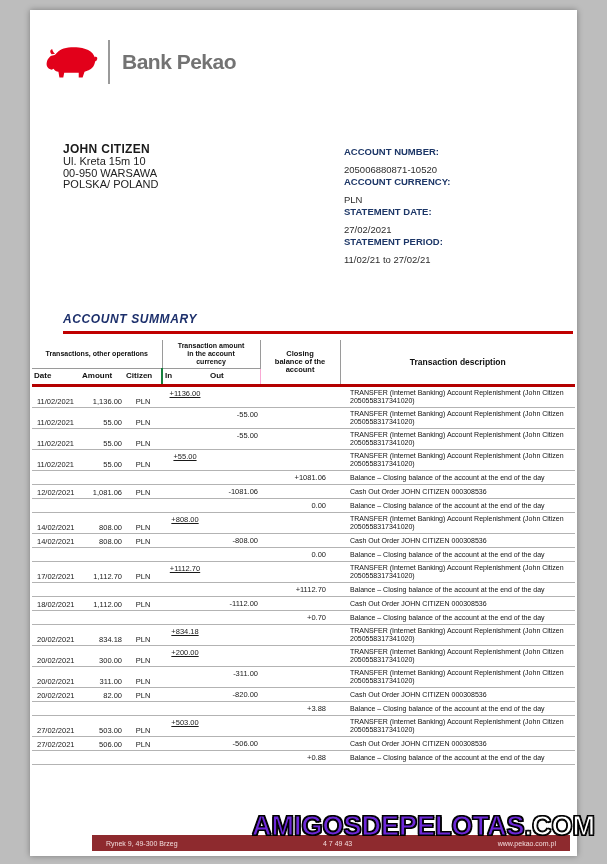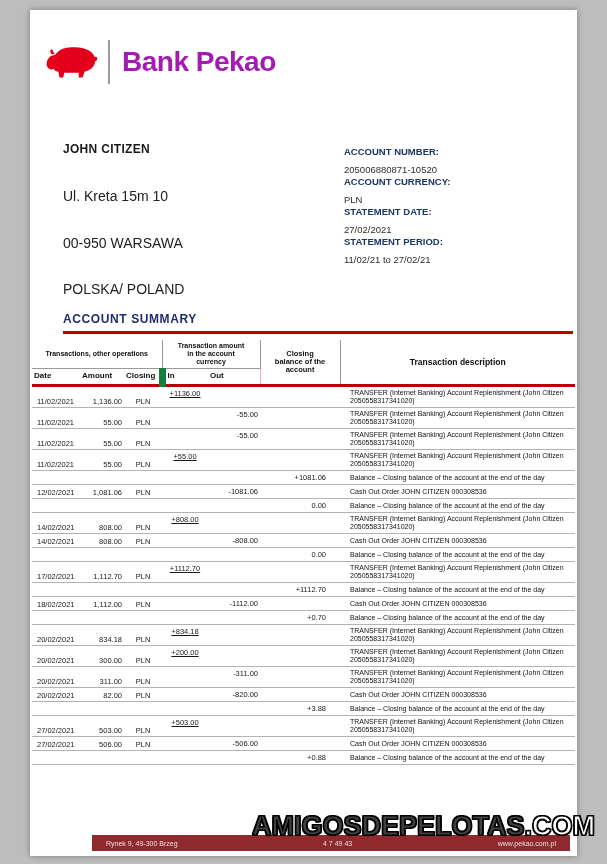--- a/index.html
+++ b/index.html
@@ -13,46 +13,46 @@
   .page {
     position:absolute; left:30px; top:10px;
     width:547px; height:846px;
     background:#ffffff;
     box-shadow:0 0 6px rgba(0,0,0,0.35);
   }
   
   .logo-row { position:absolute; top:30px; left:12px; display:flex; align-items:center; }
   .logo-bison { display:block; }
   .logo-divider { width:2px; height:44px; background:#9a9a9a; margin:0 12px 0 8px; }
-  .brand-name { font-size:28px; font-weight:700; color:#a21caf; letter-spacing:-0.5px; }
+  .brand-name { font-size:21px; font-weight:700; color:#737373; letter-spacing:-0.5px; }
   
   .customer { position:absolute; top:132px; left:33px; }
   .customer-name { font-size:12px; font-weight:700; color:#1a1a1a; letter-spacing:0.3px; }
-  .customer-address div { font-size:14px; color:#222; line-height:11.5px;margin-top:35px; }
+  .customer-address div { font-size:11px; color:#222; line-height:11.5px; }
   
   .account-info { position:absolute; top:134px; left:314px; }
   .acct-row { display:flex; line-height:15px;flex-direction:column; }
   .acct-label { width:120px; font-size:9.5px; font-weight:700; color:#1c3667; }
   .acct-value { font-size:9.5px; color:#2d2d2d; position:relative; top:2.5px; white-space:nowrap; }
   
   .summary-title-wrap { position:absolute; top:302px; left:33px; right:4px; }
-  .summary-title { font-size:12px; font-weight:700; color:#1c2f6b; letter-spacing:0.6px; }
+  .summary-title { font-size:12px; font-weight:700; color:#1c2f6b; letter-spacing:0.6px;font-style:italic; }
   .summary-rule { height:3px; background:#c00000; margin-top:5px; }
   
   .table-wrap { position:absolute; top:330px; left:2px; right:2px; }
   table { width:100%; border-collapse:collapse; table-layout:fixed; }
   thead { border-bottom:3px solid #b40000; }
   th { font-weight:700; color:#101010; vertical-align:middle; }
   .th-group { font-size:7px; padding:2px 13px; text-align:center; line-height:8px; }
   .g-ops  { border-bottom:1px solid #9a9a9a; }
   .g-amt  { border-bottom:1px solid #9a9a9a; border-left:1px solid #9a9a9a; border-right:1px solid #9a9a9a; }
   .g-bal  { border-right:1px solid #9a9a9a; font-size:7.5px; }
   .g-desc { font-size:8.5px; }
   tr.sub th { font-size:8px; padding:2px 2px 4px; text-align:left; }
-  tr.sub .h-in  { border-left:7px solid #15803d; }
+  tr.sub .h-in  { border-left:2px solid #15803d; }
   tr.sub .h-out { border-right:1px solid #f9a8d4; }
   tbody td {
     font-size:7.5px; color:#191919;
     padding:1.5px 2px; border-bottom:1px solid #b3b3b3;
     height:14px; overflow:hidden;
   }
   td.c-date     { text-align:left;  padding-left:5px;  vertical-align:bottom; white-space:nowrap; }
   td.c-amount   { text-align:right; padding-right:2px; vertical-align:bottom; white-space:nowrap; }
   td.c-currency { text-align:center; vertical-align:bottom; }
   td.c-in       { text-align:center;  padding-left:2px;  vertical-align:top; white-space:nowrap;text-decoration:underline; }
@@ -60,21 +60,21 @@
   td.c-balance  { text-align:right; padding-right:14px; vertical-align:top; white-space:nowrap; }
   td.c-desc     { font-size:7px; line-height:8.5px; vertical-align:bottom; padding-left:10px; color:#111; }
   
   .watermark {
     position:absolute; bottom:14px; left:222px;
     font-size:27px; font-weight:800; letter-spacing:0;
     white-space:nowrap; z-index:5;
     -webkit-text-stroke:1.2px #000;
     text-shadow:1px 1px 0 #000, -1px -1px 0 #000, 1px -1px 0 #000, -1px 1px 0 #000;
   }
-  .wm-main   { color:#404040; }
+  .wm-main   { color:#6d28d9; }
   .wm-suffix { color:#ffffff; }
   
   .footer-bar {
     position:absolute; bottom:5px; left:62px; right:7px; height:16px;
     background:#8e2a2e;
     display:flex; align-items:center; justify-content:space-between;
     padding:0 14px;
   }
   .footer-bar span { font-size:7px; color:#f2dcdc; white-space:nowrap; }
 </style>
@@ -140,21 +140,21 @@
       <thead>
         <tr>
           <th class="th-group g-ops" colspan="3">Transactions, other operations</th>
           <th class="th-group g-amt" colspan="2">Transaction amount in the account currency</th>
           <th class="th-group g-bal" rowspan="2">Closing balance of the account</th>
           <th class="th-group g-desc" rowspan="2">Transaction description</th>
         </tr>
         <tr class="sub">
           <th>Date</th>
           <th>Amount</th>
-          <th>Closing</th>
+          <th>Citizen</th>
           <th class="h-in">In</th>
           <th class="h-out">Out</th>
         </tr>
       </thead>
       <tbody>
           <tr>
             <td class="c-date">11/02/2021</td>
             <td class="c-amount">1,136.00</td>
             <td class="c-currency">PLN</td>
             <td class="c-in">+1136.00</td>

